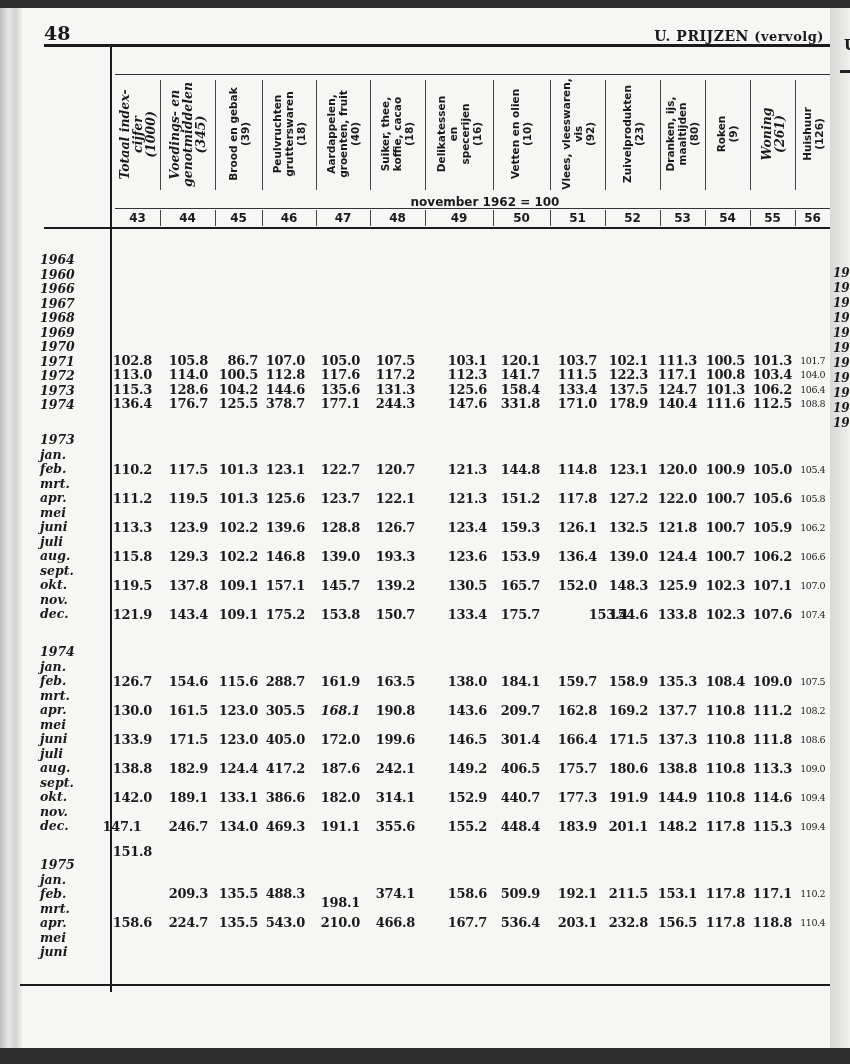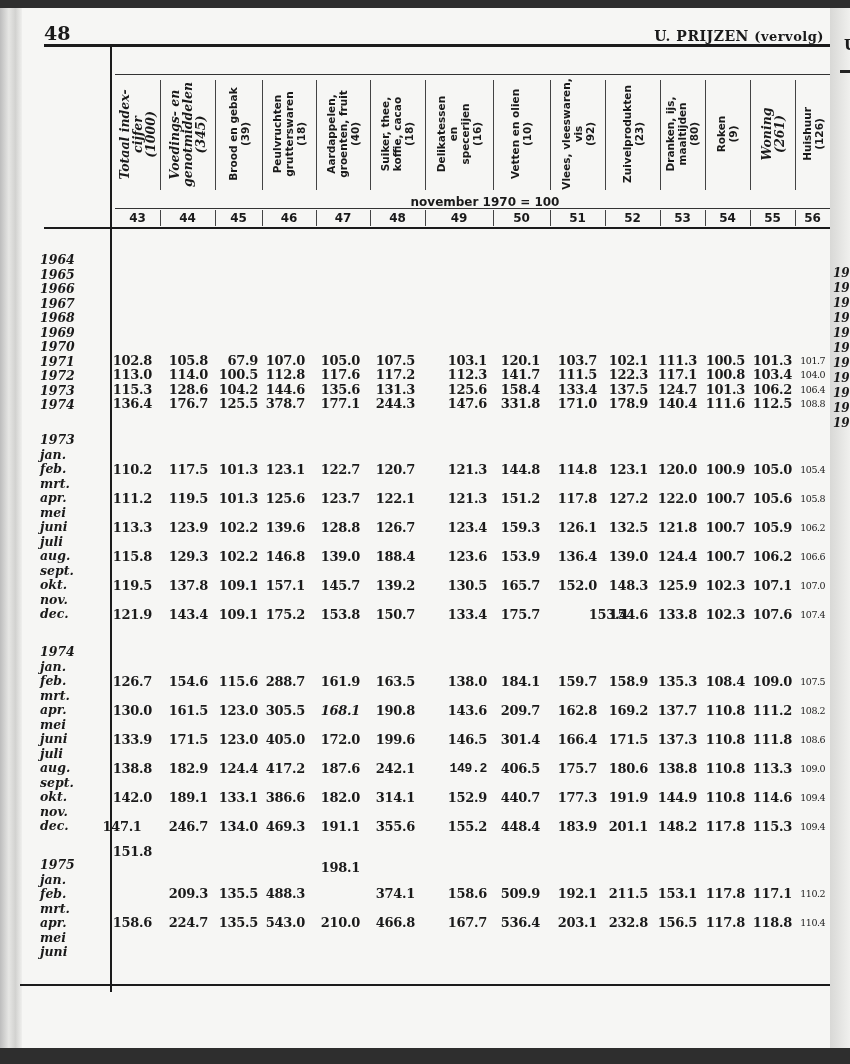--- a/index.html
+++ b/index.html
@@ -187,27 +187,27 @@
       <div class="num-sep" style="left: 750px;"></div>
       <div class="col-head" style="left: 795px; width: 35px;">
         <div class="rot">Huishuur
 (126)</div>
       </div>
       <div class="col-num" style="left: 795px; width: 35px;">56</div>
       <div class="col-sep" style="left: 795px;"></div>
       <div class="num-sep" style="left: 795px;"></div>
     </div>
 
-  <div class="base-note">november 1970 = 100</div>
+  <div class="base-note">november 1962 = 100</div>
   <div class="num-top-rule"></div>
   <div class="rule-numbers"></div>
 
   <div id="row-labels">
       <div class="row-label" style="top: 245px;">1964</div>
-      <div class="row-label" style="top: 259.5px;">1965</div>
+      <div class="row-label" style="top: 259.5px;">1960</div>
       <div class="row-label" style="top: 274px;">1966</div>
       <div class="row-label" style="top: 288.5px;">1967</div>
       <div class="row-label" style="top: 303px;">1968</div>
       <div class="row-label" style="top: 317.5px;">1969</div>
       <div class="row-label" style="top: 332px;">1970</div>
       <div class="row-label" style="top: 346.5px;">1971</div>
       <div class="row-label" style="top: 361px;">1972</div>
       <div class="row-label" style="top: 375.5px;">1973</div>
       <div class="row-label" style="top: 390px;">1974</div>
       <div class="row-label" style="top: 425px;">1973</div>
@@ -240,21 +240,21 @@
       <div class="row-label" style="top: 864.5px;">jan.</div>
       <div class="row-label" style="top: 879px;">feb.</div>
       <div class="row-label" style="top: 893.5px;">mrt.</div>
       <div class="row-label" style="top: 908px;">apr.</div>
       <div class="row-label" style="top: 922.5px;">mei</div>
       <div class="row-label" style="top: 937px;">juni</div>
     </div>
   <div id="cells">
       <div class="cell" style="left: 92px; width: 60px; top: 346px;">102.8</div>
       <div class="cell" style="left: 148px; width: 60px; top: 346px;">105.8</div>
-      <div class="cell" style="left: 198px; width: 60px; top: 346px;">67.9</div>
+      <div class="cell" style="left: 198px; width: 60px; top: 346px;">86.7</div>
       <div class="cell" style="left: 245px; width: 60px; top: 346px;">107.0</div>
       <div class="cell" style="left: 300px; width: 60px; top: 346px;">105.0</div>
       <div class="cell" style="left: 355px; width: 60px; top: 346px;">107.5</div>
       <div class="cell" style="left: 427px; width: 60px; top: 346px;">103.1</div>
       <div class="cell" style="left: 480px; width: 60px; top: 346px;">120.1</div>
       <div class="cell" style="left: 537px; width: 60px; top: 346px;">103.7</div>
       <div class="cell" style="left: 588px; width: 60px; top: 346px;">102.1</div>
       <div class="cell" style="left: 637px; width: 60px; top: 346px;">111.3</div>
       <div class="cell" style="left: 685px; width: 60px; top: 346px;">100.5</div>
       <div class="cell" style="left: 732px; width: 60px; top: 346px;">101.3</div>
@@ -341,21 +341,21 @@
       <div class="cell" style="left: 588px; width: 60px; top: 513px;">132.5</div>
       <div class="cell" style="left: 637px; width: 60px; top: 513px;">121.8</div>
       <div class="cell" style="left: 685px; width: 60px; top: 513px;">100.7</div>
       <div class="cell" style="left: 732px; width: 60px; top: 513px;">105.9</div>
       <div class="cell last" style="left: 765px; width: 60px; top: 513px;">106.2</div>
       <div class="cell" style="left: 92px; width: 60px; top: 542px;">115.8</div>
       <div class="cell" style="left: 148px; width: 60px; top: 542px;">129.3</div>
       <div class="cell" style="left: 198px; width: 60px; top: 542px;">102.2</div>
       <div class="cell" style="left: 245px; width: 60px; top: 542px;">146.8</div>
       <div class="cell" style="left: 300px; width: 60px; top: 542px;">139.0</div>
-      <div class="cell" style="left: 355px; width: 60px; top: 542px;">188.4</div>
+      <div class="cell" style="left: 355px; width: 60px; top: 542px;">193.3</div>
       <div class="cell" style="left: 427px; width: 60px; top: 542px;">123.6</div>
       <div class="cell" style="left: 480px; width: 60px; top: 542px;">153.9</div>
       <div class="cell" style="left: 537px; width: 60px; top: 542px;">136.4</div>
       <div class="cell" style="left: 588px; width: 60px; top: 542px;">139.0</div>
       <div class="cell" style="left: 637px; width: 60px; top: 542px;">124.4</div>
       <div class="cell" style="left: 685px; width: 60px; top: 542px;">100.7</div>
       <div class="cell" style="left: 732px; width: 60px; top: 542px;">106.2</div>
       <div class="cell last" style="left: 765px; width: 60px; top: 542px;">106.6</div>
       <div class="cell" style="left: 92px; width: 60px; top: 571px;">119.5</div>
       <div class="cell" style="left: 148px; width: 60px; top: 571px;">137.8</div>
@@ -426,21 +426,21 @@
       <div class="cell" style="left: 637px; width: 60px; top: 725px;">137.3</div>
       <div class="cell" style="left: 685px; width: 60px; top: 725px;">110.8</div>
       <div class="cell" style="left: 732px; width: 60px; top: 725px;">111.8</div>
       <div class="cell last" style="left: 765px; width: 60px; top: 725px;">108.6</div>
       <div class="cell" style="left: 92px; width: 60px; top: 754px;">138.8</div>
       <div class="cell" style="left: 148px; width: 60px; top: 754px;">182.9</div>
       <div class="cell" style="left: 198px; width: 60px; top: 754px;">124.4</div>
       <div class="cell" style="left: 245px; width: 60px; top: 754px;">417.2</div>
       <div class="cell" style="left: 300px; width: 60px; top: 754px;">187.6</div>
       <div class="cell" style="left: 355px; width: 60px; top: 754px;">242.1</div>
-      <div class="cell" style="left: 427px; width: 60px; top: 754px; font-family: Liberation Mono, monospace;">149.2</div>
+      <div class="cell" style="left: 427px; width: 60px; top: 754px;">149.2</div>
       <div class="cell" style="left: 480px; width: 60px; top: 754px;">406.5</div>
       <div class="cell" style="left: 537px; width: 60px; top: 754px;">175.7</div>
       <div class="cell" style="left: 588px; width: 60px; top: 754px;">180.6</div>
       <div class="cell" style="left: 637px; width: 60px; top: 754px;">138.8</div>
       <div class="cell" style="left: 685px; width: 60px; top: 754px;">110.8</div>
       <div class="cell" style="left: 732px; width: 60px; top: 754px;">113.3</div>
       <div class="cell last" style="left: 765px; width: 60px; top: 754px;">109.0</div>
       <div class="cell" style="left: 92px; width: 60px; top: 783px;">142.0</div>
       <div class="cell" style="left: 148px; width: 60px; top: 783px;">189.1</div>
       <div class="cell" style="left: 198px; width: 60px; top: 783px;">133.1</div>
@@ -466,21 +466,21 @@
       <div class="cell" style="left: 537px; width: 60px; top: 812px;">183.9</div>
       <div class="cell" style="left: 588px; width: 60px; top: 812px;">201.1</div>
       <div class="cell" style="left: 637px; width: 60px; top: 812px;">148.2</div>
       <div class="cell" style="left: 685px; width: 60px; top: 812px;">117.8</div>
       <div class="cell" style="left: 732px; width: 60px; top: 812px;">115.3</div>
       <div class="cell last" style="left: 765px; width: 60px; top: 812px;">109.4</div>
       <div class="cell" style="left: 92px; width: 60px; top: 837px;">151.8</div>
       <div class="cell" style="left: 148px; width: 60px; top: 879px;">209.3</div>
       <div class="cell" style="left: 198px; width: 60px; top: 879px;">135.5</div>
       <div class="cell" style="left: 245px; width: 60px; top: 879px;">488.3</div>
-      <div class="cell" style="left: 300px; width: 60px; top: 853px;">198.1</div>
+      <div class="cell" style="left: 300px; width: 60px; top: 888px;">198.1</div>
       <div class="cell" style="left: 355px; width: 60px; top: 879px;">374.1</div>
       <div class="cell" style="left: 427px; width: 60px; top: 879px;">158.6</div>
       <div class="cell" style="left: 480px; width: 60px; top: 879px;">509.9</div>
       <div class="cell" style="left: 537px; width: 60px; top: 879px;">192.1</div>
       <div class="cell" style="left: 588px; width: 60px; top: 879px;">211.5</div>
       <div class="cell" style="left: 637px; width: 60px; top: 879px;">153.1</div>
       <div class="cell" style="left: 685px; width: 60px; top: 879px;">117.8</div>
       <div class="cell" style="left: 732px; width: 60px; top: 879px;">117.1</div>
       <div class="cell last" style="left: 765px; width: 60px; top: 879px;">110.2</div>
       <div class="cell" style="left: 92px; width: 60px; top: 908px;">158.6</div>

